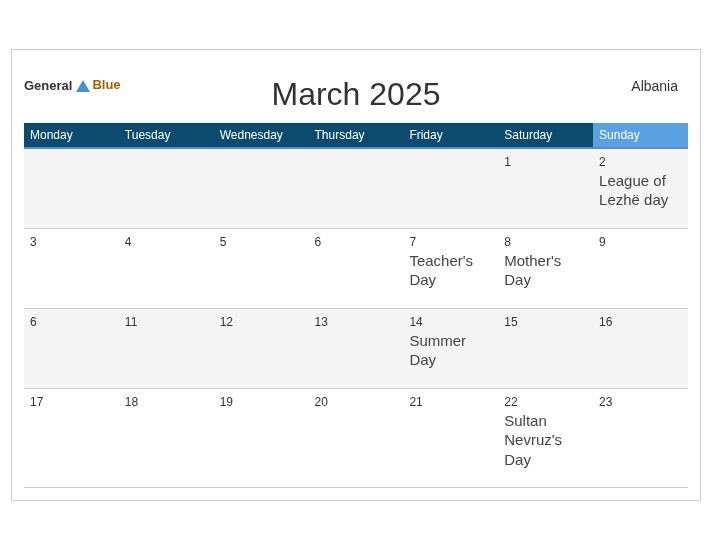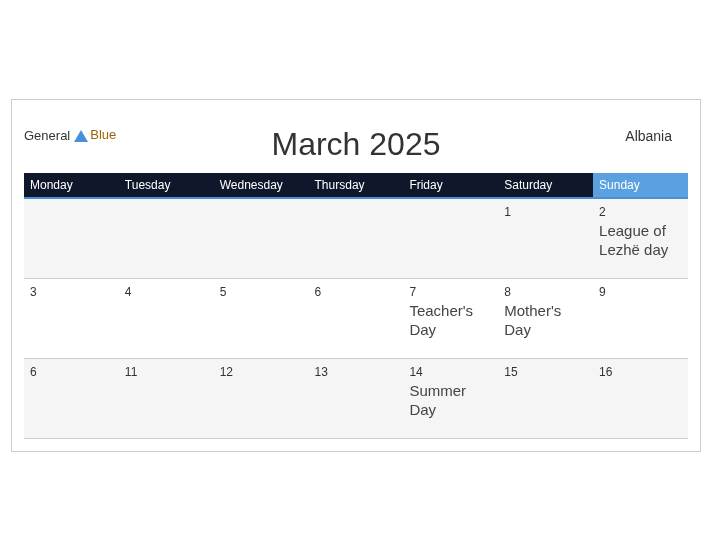--- a/index.html
+++ b/index.html
@@ -24,51 +24,51 @@
       justify-content: center;
       position: relative;
       margin-bottom: 10px;
     }
     .logo {
       position: absolute;
       left: 0;
       display: flex;
       align-items: center;
       font-size: 13px;
-      font-weight: normal;
+      font-weight: bold;
       color: #333;
       line-height: 1.1;
     }
     .logo-text-general { color: #333; }
     .logo-text-blue { color: #a16207; }
     .logo-icon {
       width: 18px;
       height: 18px;
       margin-left: 2px;
       margin-bottom: -2px;
     }
     .country-label {
       position: absolute;
-      right: 16px;
+      right: 10px;
       font-size: 14px;
       color: #333;
     }
     .month-title {
       font-size: 32px;
       font-weight: normal;
       color: #333;
       text-align: center;
       margin-top: 16px;
     }
     .calendar-table {
       width: 100%;
       border-collapse: collapse;
     }
     .calendar-table thead tr {
-      background-color: #0f172a;
+      background-color: #0c4a6e;
     }
     .calendar-table thead th {
       color: #fff;
       font-size: 12px;
       font-weight: normal;
       padding: 5px 6px;
       text-align: left;
       border: none;
     }
     .calendar-table tbody tr {
@@ -178,15 +178,36 @@
             <span class="day-number">13</span>
           </td>
           <td><span class="day-number">14</span><span class="day-event">Summer Day</span></td>
           <td>
             <span class="day-number">15</span>
           </td>
           <td>
             <span class="day-number">16</span>
           </td>
         </tr>
+        <tr>
+          <td>
+            <span class="day-number">17</span>
+          </td>
+          <td>
+            <span class="day-number">18</span>
+          </td>
+          <td>
+            <span class="day-number">19</span>
+          </td>
+          <td>
+            <span class="day-number">20</span>
+          </td>
+          <td>
+            <span class="day-number">21</span>
+          </td>
+          <td><span class="day-number">22</span><span class="day-event">Sultan Nevruz's Day</span></td>
+          <td>
+            <span class="day-number">23</span>
+          </td>
+        </tr>
       </tbody>
   </table>
 </div>
 
 </body></html>

